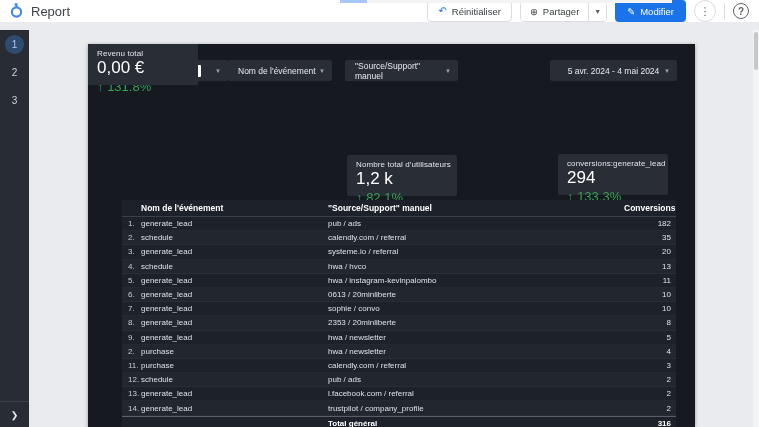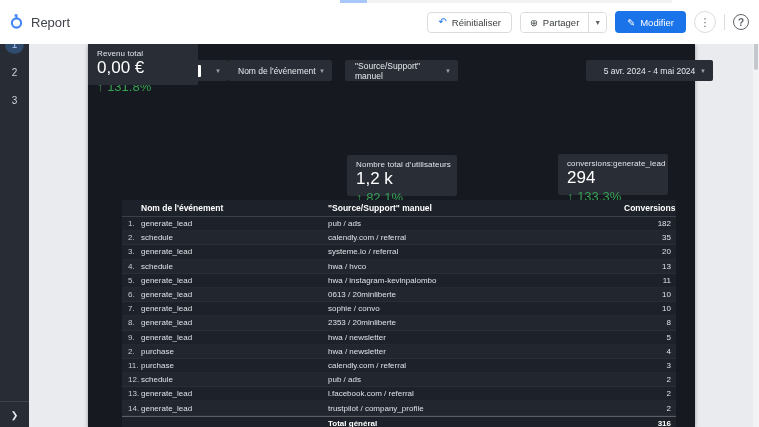--- a/index.html
+++ b/index.html
@@ -1,20 +1,20 @@
 <!DOCTYPE html>
 <html><head>
 <meta charset="utf-8">
 <style>
   * { margin:0; padding:0; box-sizing:border-box; }
   html,body { width:759px; height:427px; overflow:hidden;
     font-family:"Liberation Sans", sans-serif; background:#e9ebee; }
 
   
-  .topbar { position:absolute; left:0; top:0; width:759px; height:44px;
+  .topbar { position:absolute; left:0; top:0; width:759px; height:22px;
     background:#fff; display:flex; align-items:center; z-index:5; }
   .brand { display:flex; align-items:center; gap:7px; padding-left:9px; }
   .app-title { font-size:13px; color:#3f4349; }
   .topbar-right { margin-left:auto; display:flex; align-items:center; gap:8px; padding-right:10px; }
   .btn { display:flex; align-items:center; gap:5px; height:21px; padding:0 10px;
     background:#fff; border:1px solid #dadce0; border-radius:4px;
     font-size:9.5px; color:#3c4043; cursor:pointer; white-space:nowrap; }
   .btn .bicon { color:#1a73e8; font-size:10px; line-height:1; }
   .split { display:flex; align-items:stretch; border:1px solid #dadce0; border-radius:4px; overflow:hidden; height:21px; }
   .split .main { display:flex; align-items:center; gap:5px; padding:0 9px; font-size:9.5px; color:#3c4043; background:#fff; cursor:pointer; }
@@ -51,21 +51,21 @@
   .canvas { position:absolute; left:88px; top:44px; width:607px; height:383px;
     background:#16191f; box-shadow:0 1px 4px rgba(0,0,0,.35); z-index:3; }
 
   
   .control { position:absolute; height:21px; background:#282d36; border-radius:2px;
     display:flex; align-items:center; color:#e8eaed; font-size:8.5px; cursor:pointer; }
   .control .caret { margin-left:auto; color:#9aa0a6; font-size:6px; padding-right:7px; }
   .ctl-datasource { left:15px; top:16px; width:125px; }
   .ctl-event   { left:140px; top:16px; width:104px; padding-left:10px; }
   .ctl-source  { left:257px; top:16px; width:113px; padding-left:10px; }
-  .ctl-date    { left:462px; top:16px; width:127px; justify-content:center;margin-left:36px; }
+  .ctl-date    { left:462px; top:16px; width:127px; justify-content:center; }
   .ctl-date .caret { position:absolute; right:0; }
   .ga-icon { display:flex; align-items:flex-end; gap:1.5px; margin:0 5px 0 8px; height:12px; }
   .ga-icon .b1 { width:3px; height:3px; background:#e37400; border-radius:1px; }
   .ga-icon .b2 { width:3.5px; height:7px; background:#f9ab00; border-radius:1.5px; }
   .ga-icon .b3 { width:3.5px; height:11px; background:#f9ab00; border-radius:1.5px; }
   .redacted { width:72px; height:12px; background:#fff; border-radius:1px; }
 
   
   .card { position:absolute; width:110px; height:41px; background:#282d36; border-radius:2px; padding:5px 0 0 9px; }
   .card:nth-of-type(1) { left:34px;  top:56px;  width:126px; }

